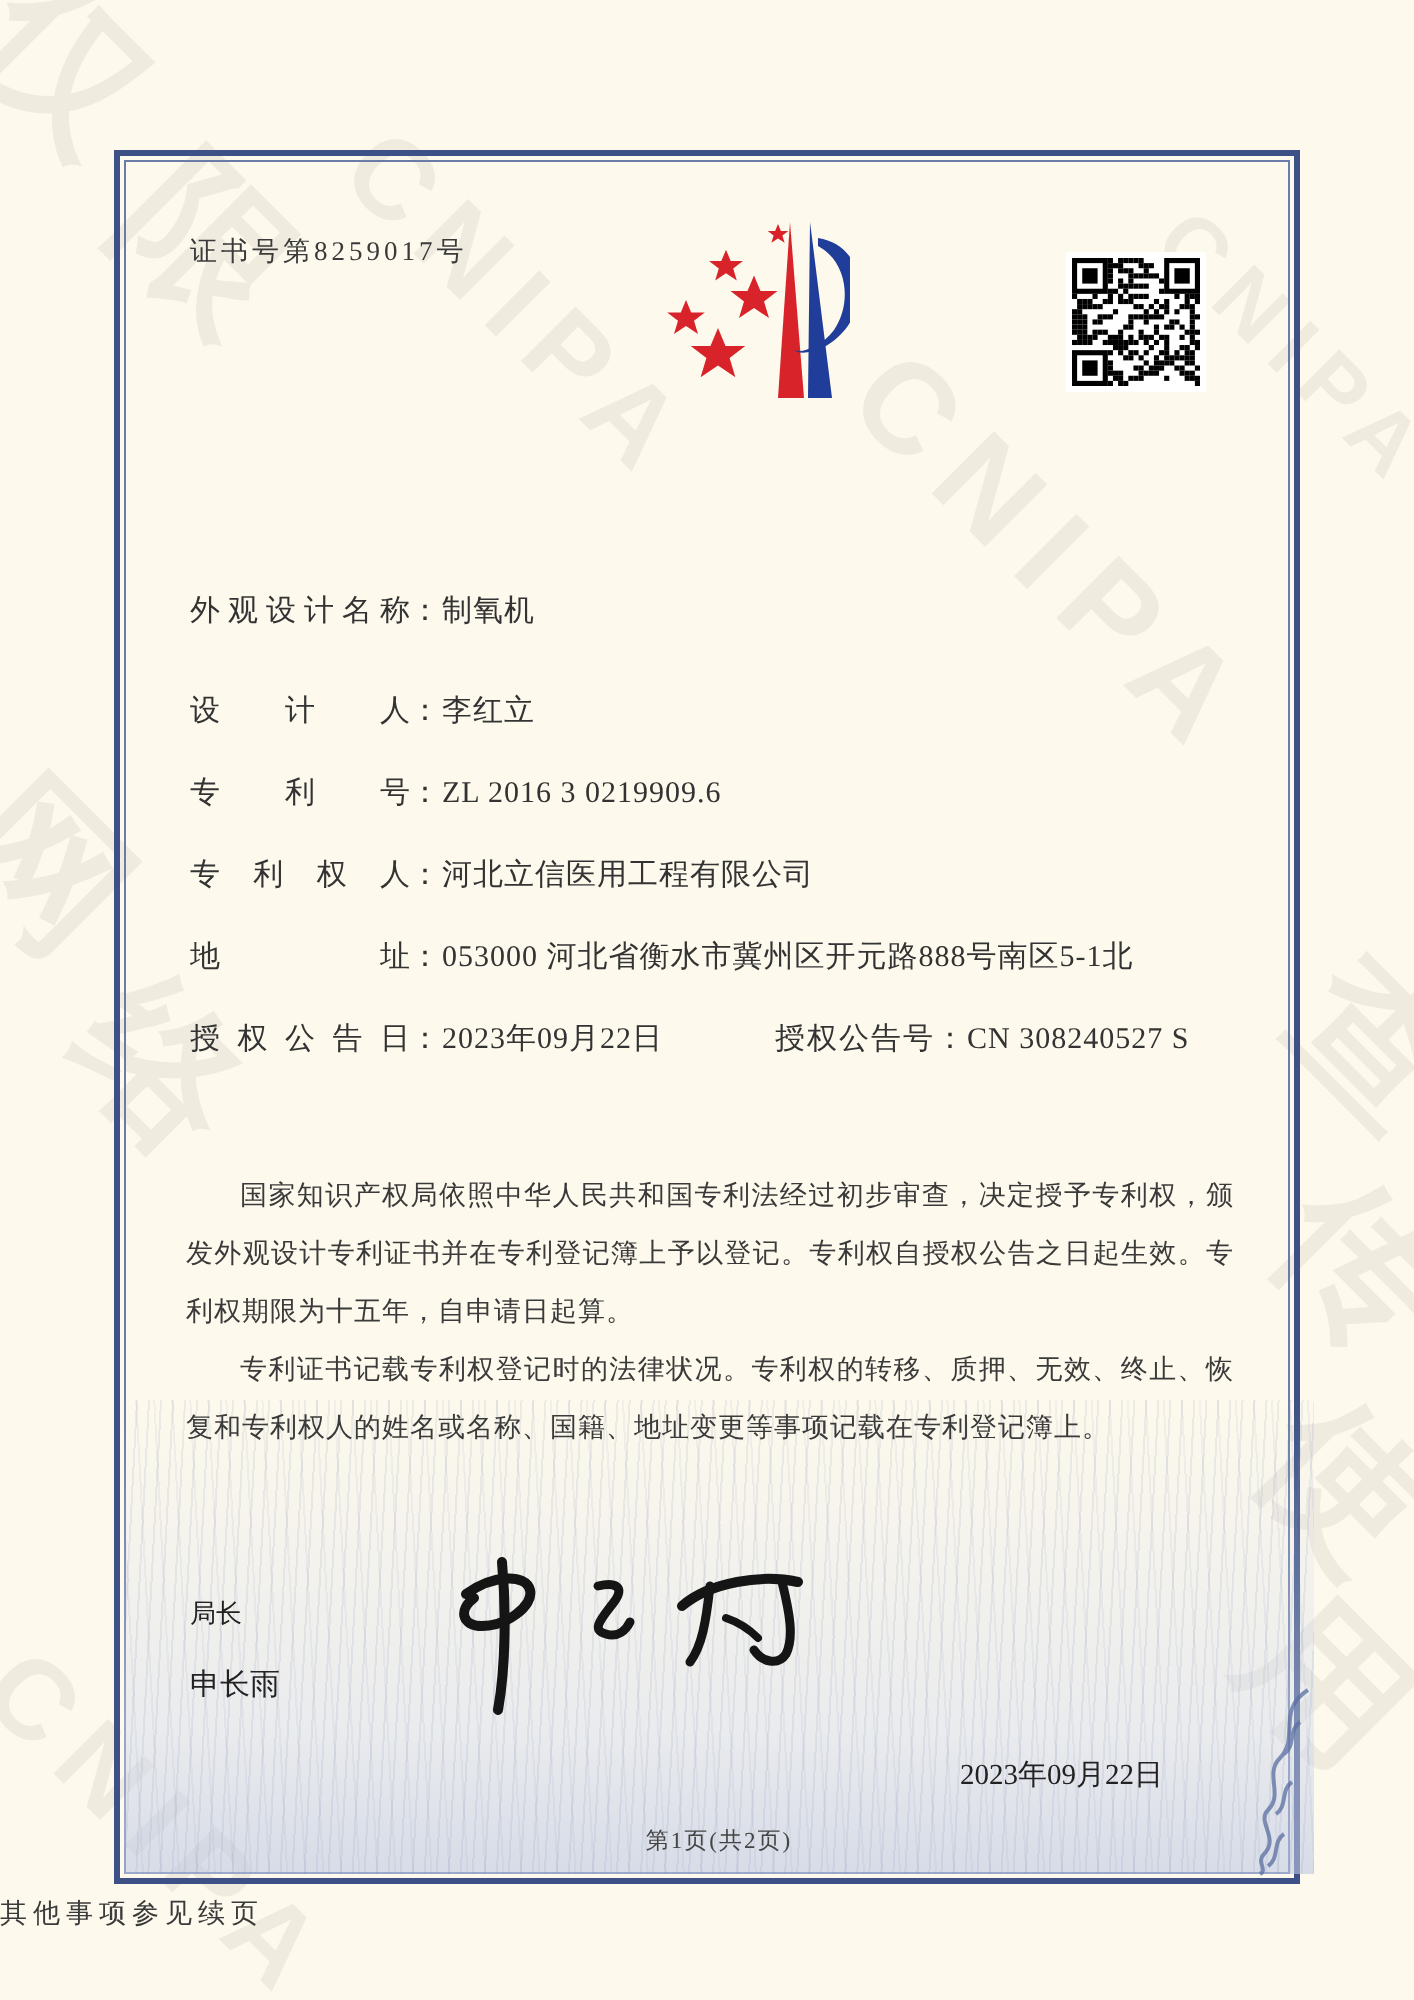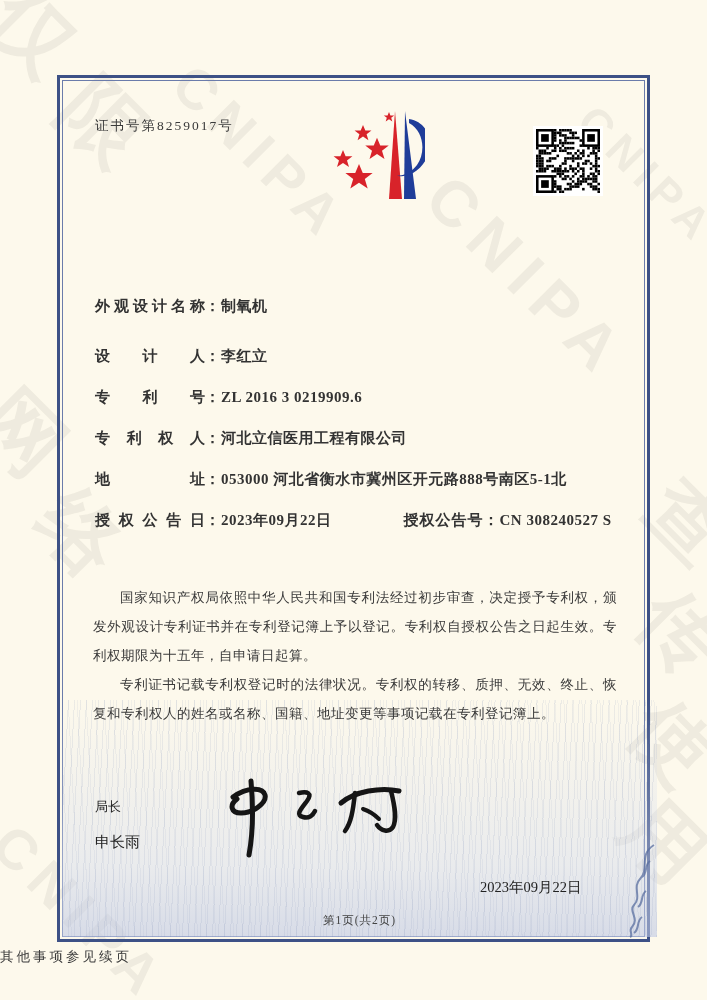--- a/index.html
+++ b/index.html
@@ -59,30 +59,30 @@
   .logo{position:absolute;left:228px;top:32px;width:140px;height:102px;}
   .qr{position:absolute;left:476px;top:51px;width:64px;height:64px;background:#fff;padding:3px;}
   .title{
     position:absolute;left:0;right:0;top:138px;
     text-align:center;font-size:33px;font-weight:bold;color:#161616;
     letter-spacing:7px;
   }
 
   
   .fields{position:absolute;left:38px;top:218px;width:520px;font-size:15px;color:#333;}
-  .frow{height:27px;line-height:27px;margin-bottom:14px;white-space:nowrap;font-weight:bold;}
+  .frow{height:27px;line-height:27px;margin-bottom:14px;white-space:nowrap;}
   .frow.first{margin-bottom:23px;}
   .flabel{
     display:inline-block;width:110px;
     text-align:justify;text-align-last:justify;
     vertical-align:top;
   }
   .fcolon{display:inline-block;width:16px;}
   .fvalue{letter-spacing:0.5px;}
-  .grant-pair{margin-left:72px;}
+  .grant-pair{margin-left:56px;}
   .grant-pair .flabel2{letter-spacing:1px;}
 
   
   .paras{
     position:absolute;left:36px;top:508px;width:524px;
     font-size:13.5px;line-height:29px;color:#3a3a3a;
     text-align:justify;
   }
   .paras p{margin:0;text-indent:2em;letter-spacing:0.5px;}
 

